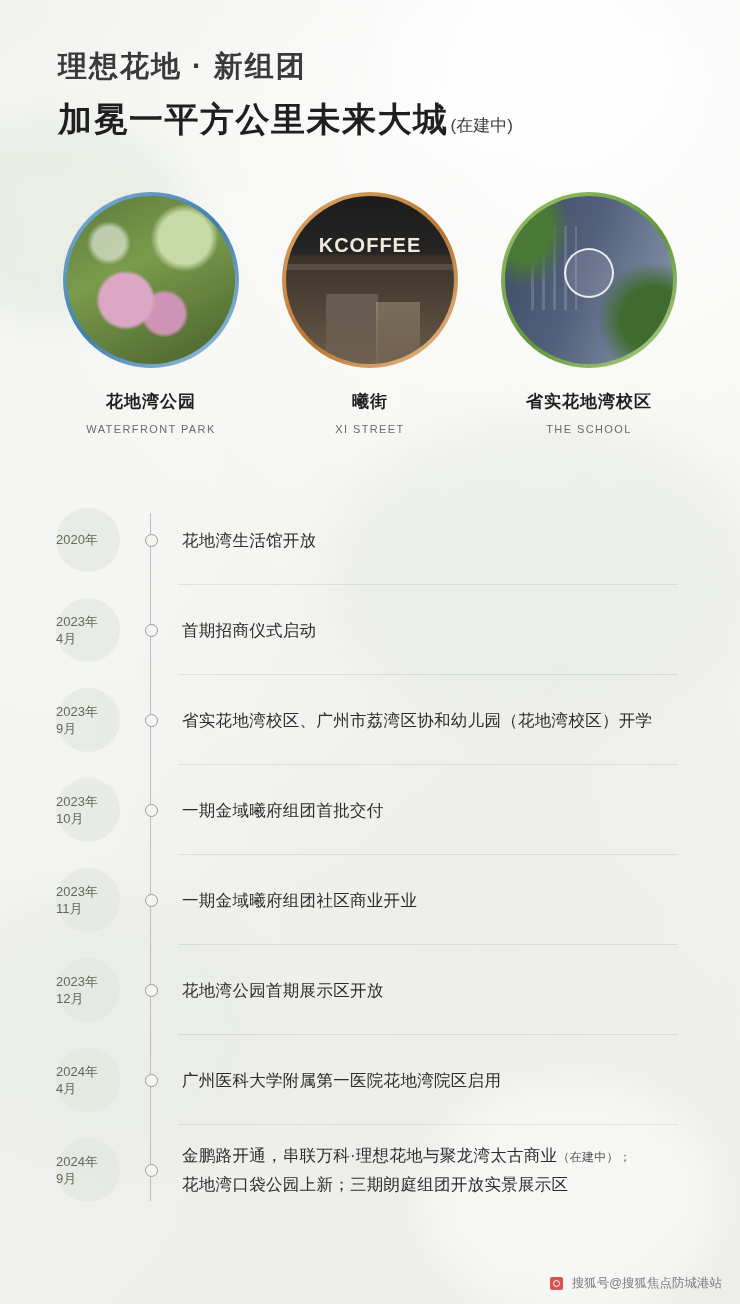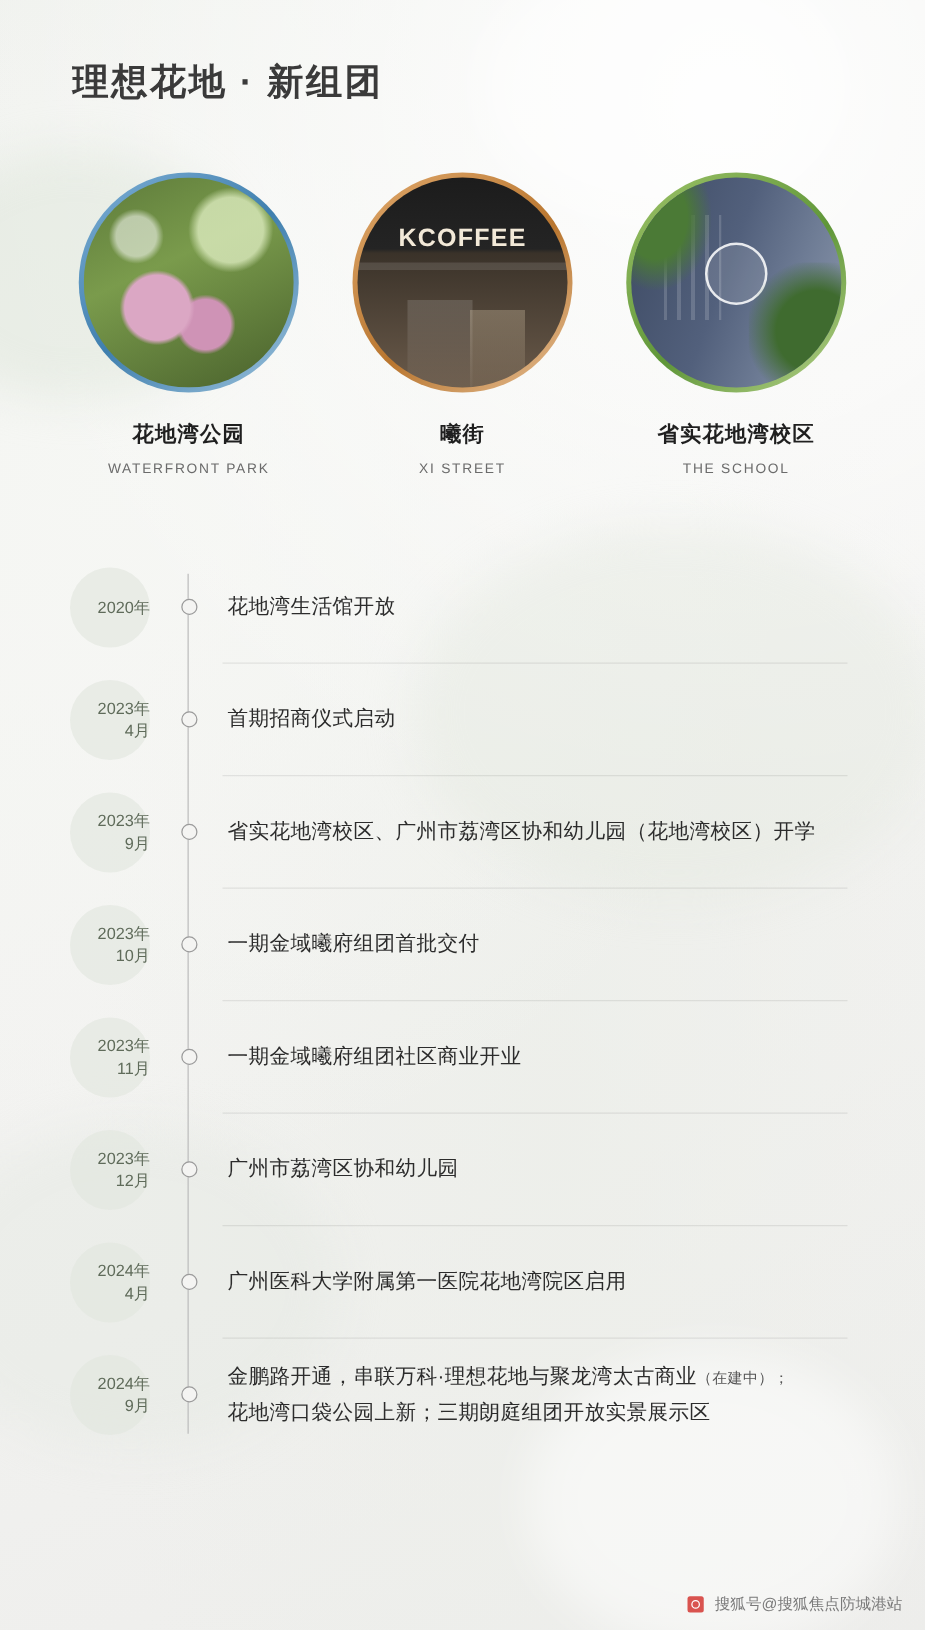--- a/index.html
+++ b/index.html
@@ -202,21 +202,21 @@
     height: 1px;
     background: rgba(0,0,0,0.08);
   }
   .tl-row:last-child .sep { display: none; }
   .date-bubble {
     width: 64px; height: 64px;
     border-radius: 50%;
     background: rgba(226,231,223,0.65);
     display: flex;
     flex-direction: column;
-    align-items: flex-end;
+    align-items: flex-start;
     justify-content: center;
     font-size: 13px;
     color: #5f6b5a;
     line-height: 1.35;
     flex: 0 0 auto;
   }
   .dot-cell {
     width: 62px;
     display: flex;
     justify-content: center;
@@ -277,20 +277,24 @@
   <div class="tex a"></div>
   <div class="tex b"></div>
   <div class="tex c"></div>
   <div class="tex d"></div>
   <div class="tex e"></div>
 
   <div class="content">
 
     <div class="header">
       <div class="title-sub">理想花地 · 新组团</div>
+      <div class="title-main">
+        <span>加冕一平方公里未来大城</span>
+        <span class="note">(在建中)</span>
+      </div>
     </div>
 
     <div class="features">
 
       <div class="feature">
         <div class="circle-wrap ring1">
           <div class="circle photo1"></div>
         </div>
         <div class="feat-title">花地湾公园</div>
         <div class="feat-sub">WATERFRONT PARK</div>
@@ -399,21 +403,21 @@
 
       <div class="tl-row">
         <div class="date-bubble">
           <span>2023年</span>
           <span>12月</span>
         </div>
         <div class="dot-cell">
           <div class="dot"></div>
         </div>
         <div class="tl-text">
-          <div>广州市荔湾区协和幼儿园</div>
+          <div>花地湾公园首期展示区开放</div>
         </div>
         <div class="sep"></div>
       </div>
 
       <div class="tl-row">
         <div class="date-bubble">
           <span>2024年</span>
           <span>4月</span>
         </div>
         <div class="dot-cell">

